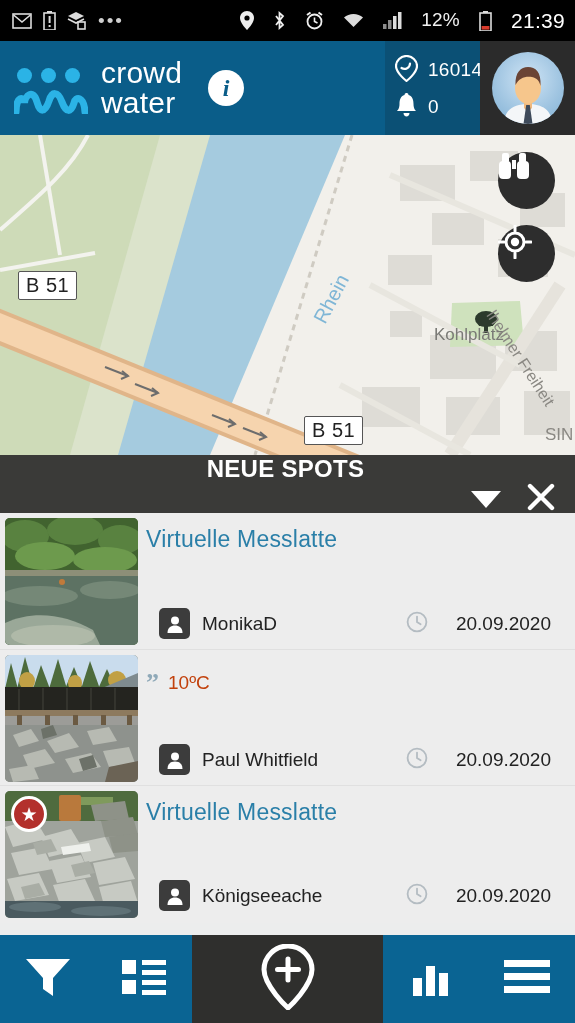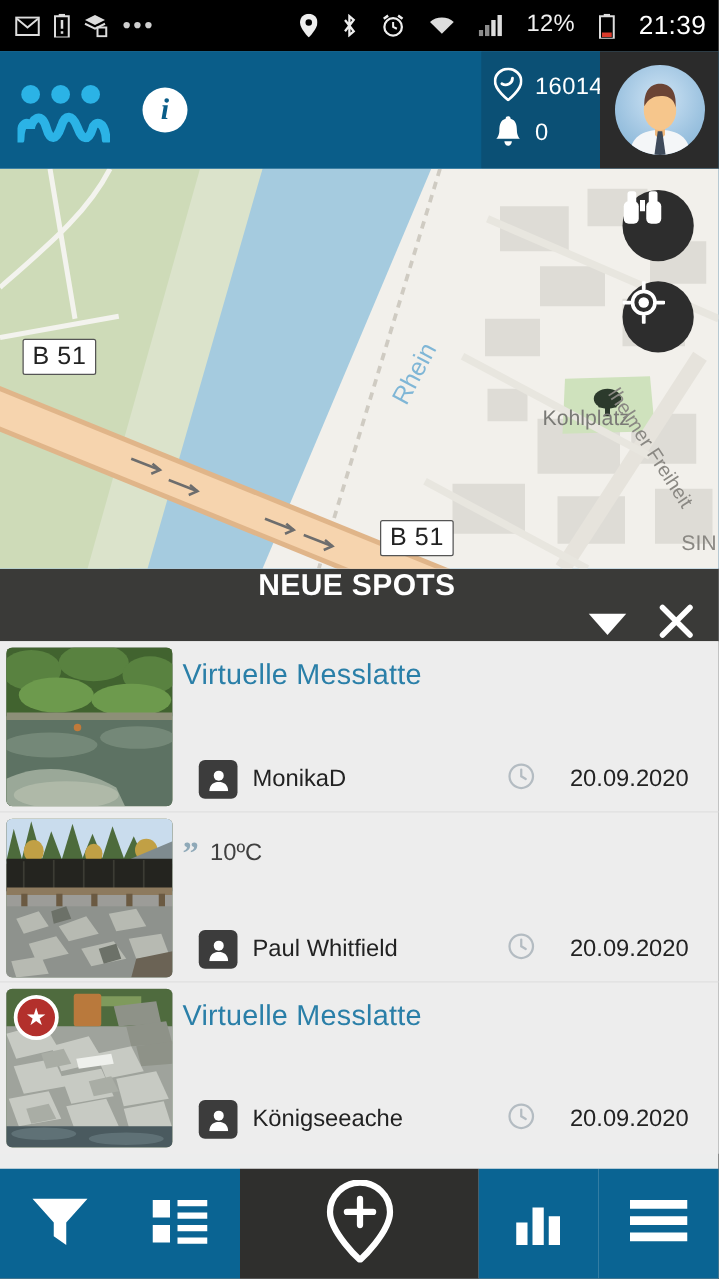--- a/index.html
+++ b/index.html
@@ -85,21 +85,21 @@
   .thumb svg { display: block; }
   .star-badge {
     position: absolute; left: 6px; top: 5px; width: 36px; height: 36px; border-radius: 50%;
     background: #b3302c; border: 3px solid #fff; display: flex; align-items: center;
     justify-content: center; color: #fff; font-size: 19px; line-height: 19px;
   }
   .spot-body { flex: 1; position: relative; padding: 8px 0 0 8px; }
   .spot-title { color: #2a7fa8; font-size: 23px; letter-spacing: .2px; }
   .spot-quote { display: flex; align-items: center; gap: 9px; margin-top: 9px; }
   .quote-mark { color: #8fa9b8; font-size: 26px; font-weight: bold; line-height: 14px; font-family: "Liberation Serif", serif;}
-  .quote-text { color: #404040; font-size: 19px; }
+  .quote-text { color: #c2410c; font-size: 19px; }
   .spot-foot {
     position: absolute; left: 8px; right: 24px; bottom: 10px;
     display: flex; align-items: center; padding-left: 13px;
   }
   .user-chip { width: 31px; height: 31px; border-radius: 5px; background: #3c3c3c;
                display: flex; align-items: center; justify-content: center; flex: 0 0 auto; }
   .user-name { margin-left: 12px; color: #222; font-size: 19px; }
   .date-wrap { margin-left: auto; display: flex; align-items: center; gap: 28px; }
   .date-text { color: #222; font-size: 19px; }
 
@@ -184,20 +184,24 @@
 
   <div class="appbar">
     <div class="brand">
       <div class="logo-mark">
         <span class="logo-dot d1"></span>
           <span class="logo-dot d2"></span>
           <span class="logo-dot d3"></span>
         <svg class="logo-wave" width="74" height="32" viewBox="0 0 74 32">
           <path d="M2 30 C2 14 10 14 10.5 21 C11 14 19 6 23 20 C26 31 31 31 35 19 C38 9 44 9 48 20 C52 31 57 31 60 21 C61.5 14 70 14 71 30" fill="none" stroke="#2bb3e6" stroke-width="7" stroke-linecap="round"></path>
         </svg>
+      </div>
+      <div class="brand-name">
+        <span>crowd</span>
+        <span>water</span>
       </div>
       <div class="info-btn">
         <span>i</span>
       </div>
     </div>
 
     <div class="stats">
       <div class="stat-row">
         <span>
           <svg width="23" height="27" viewBox="0 0 23 27">

